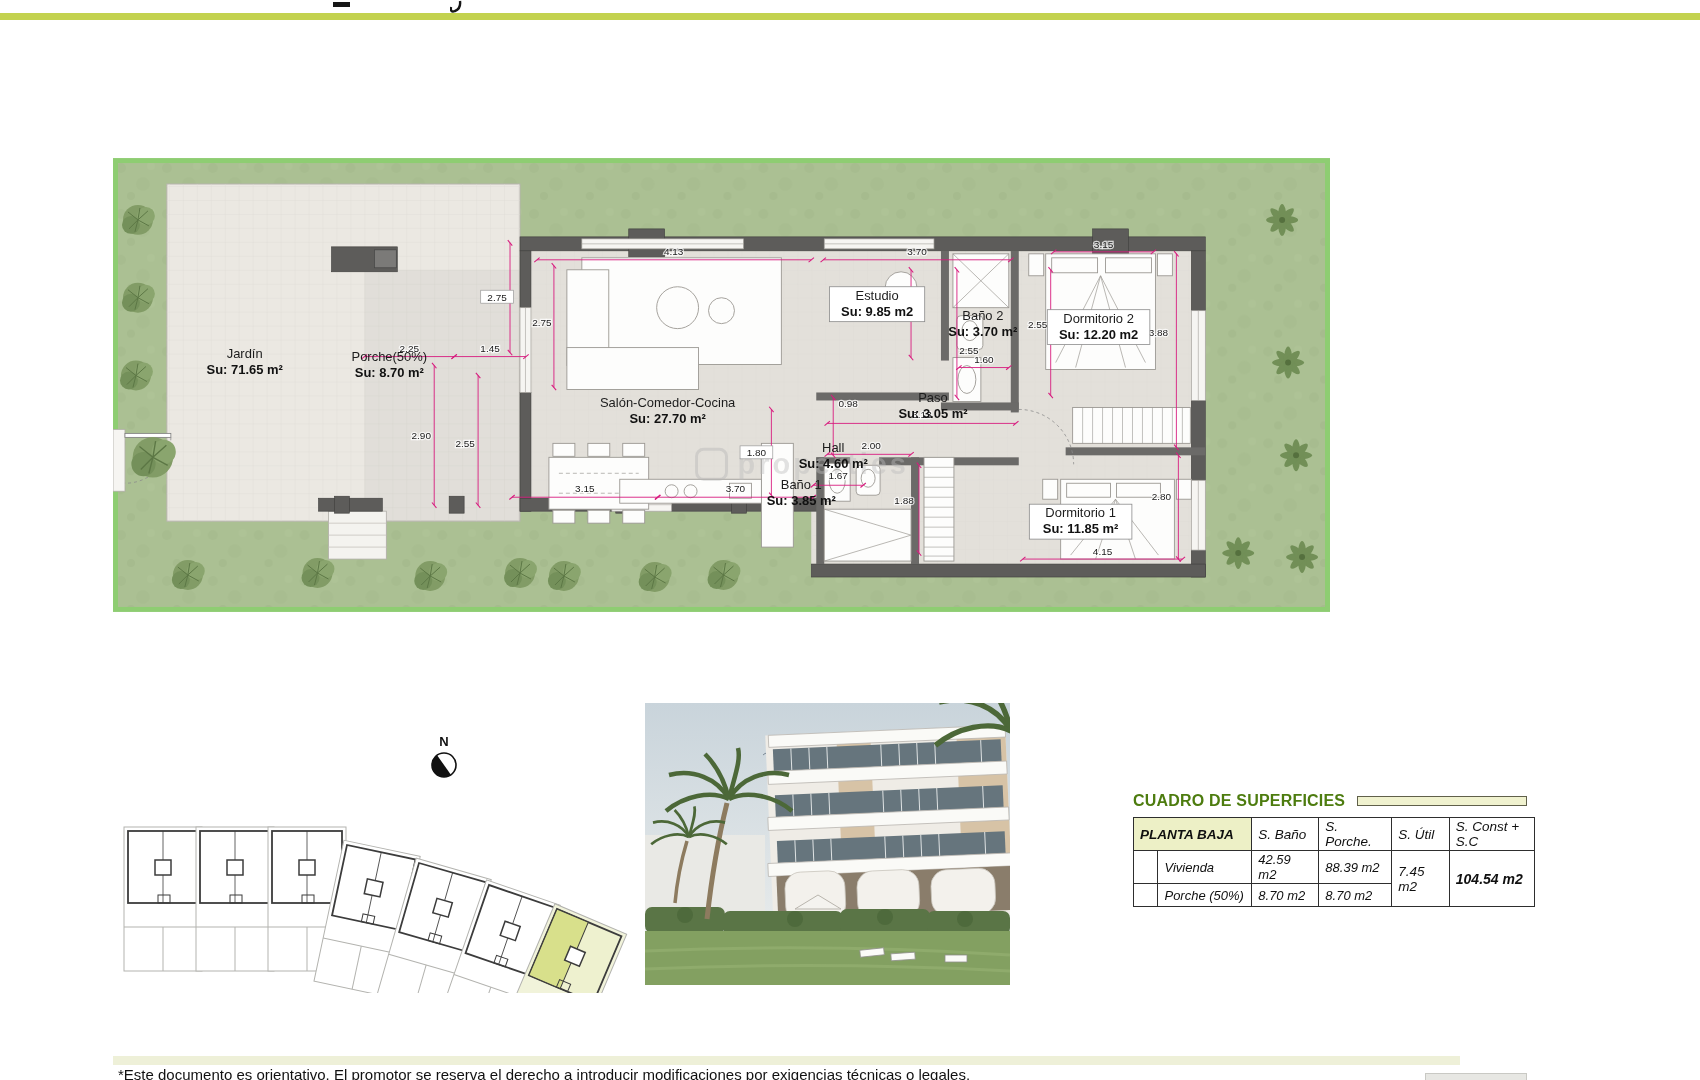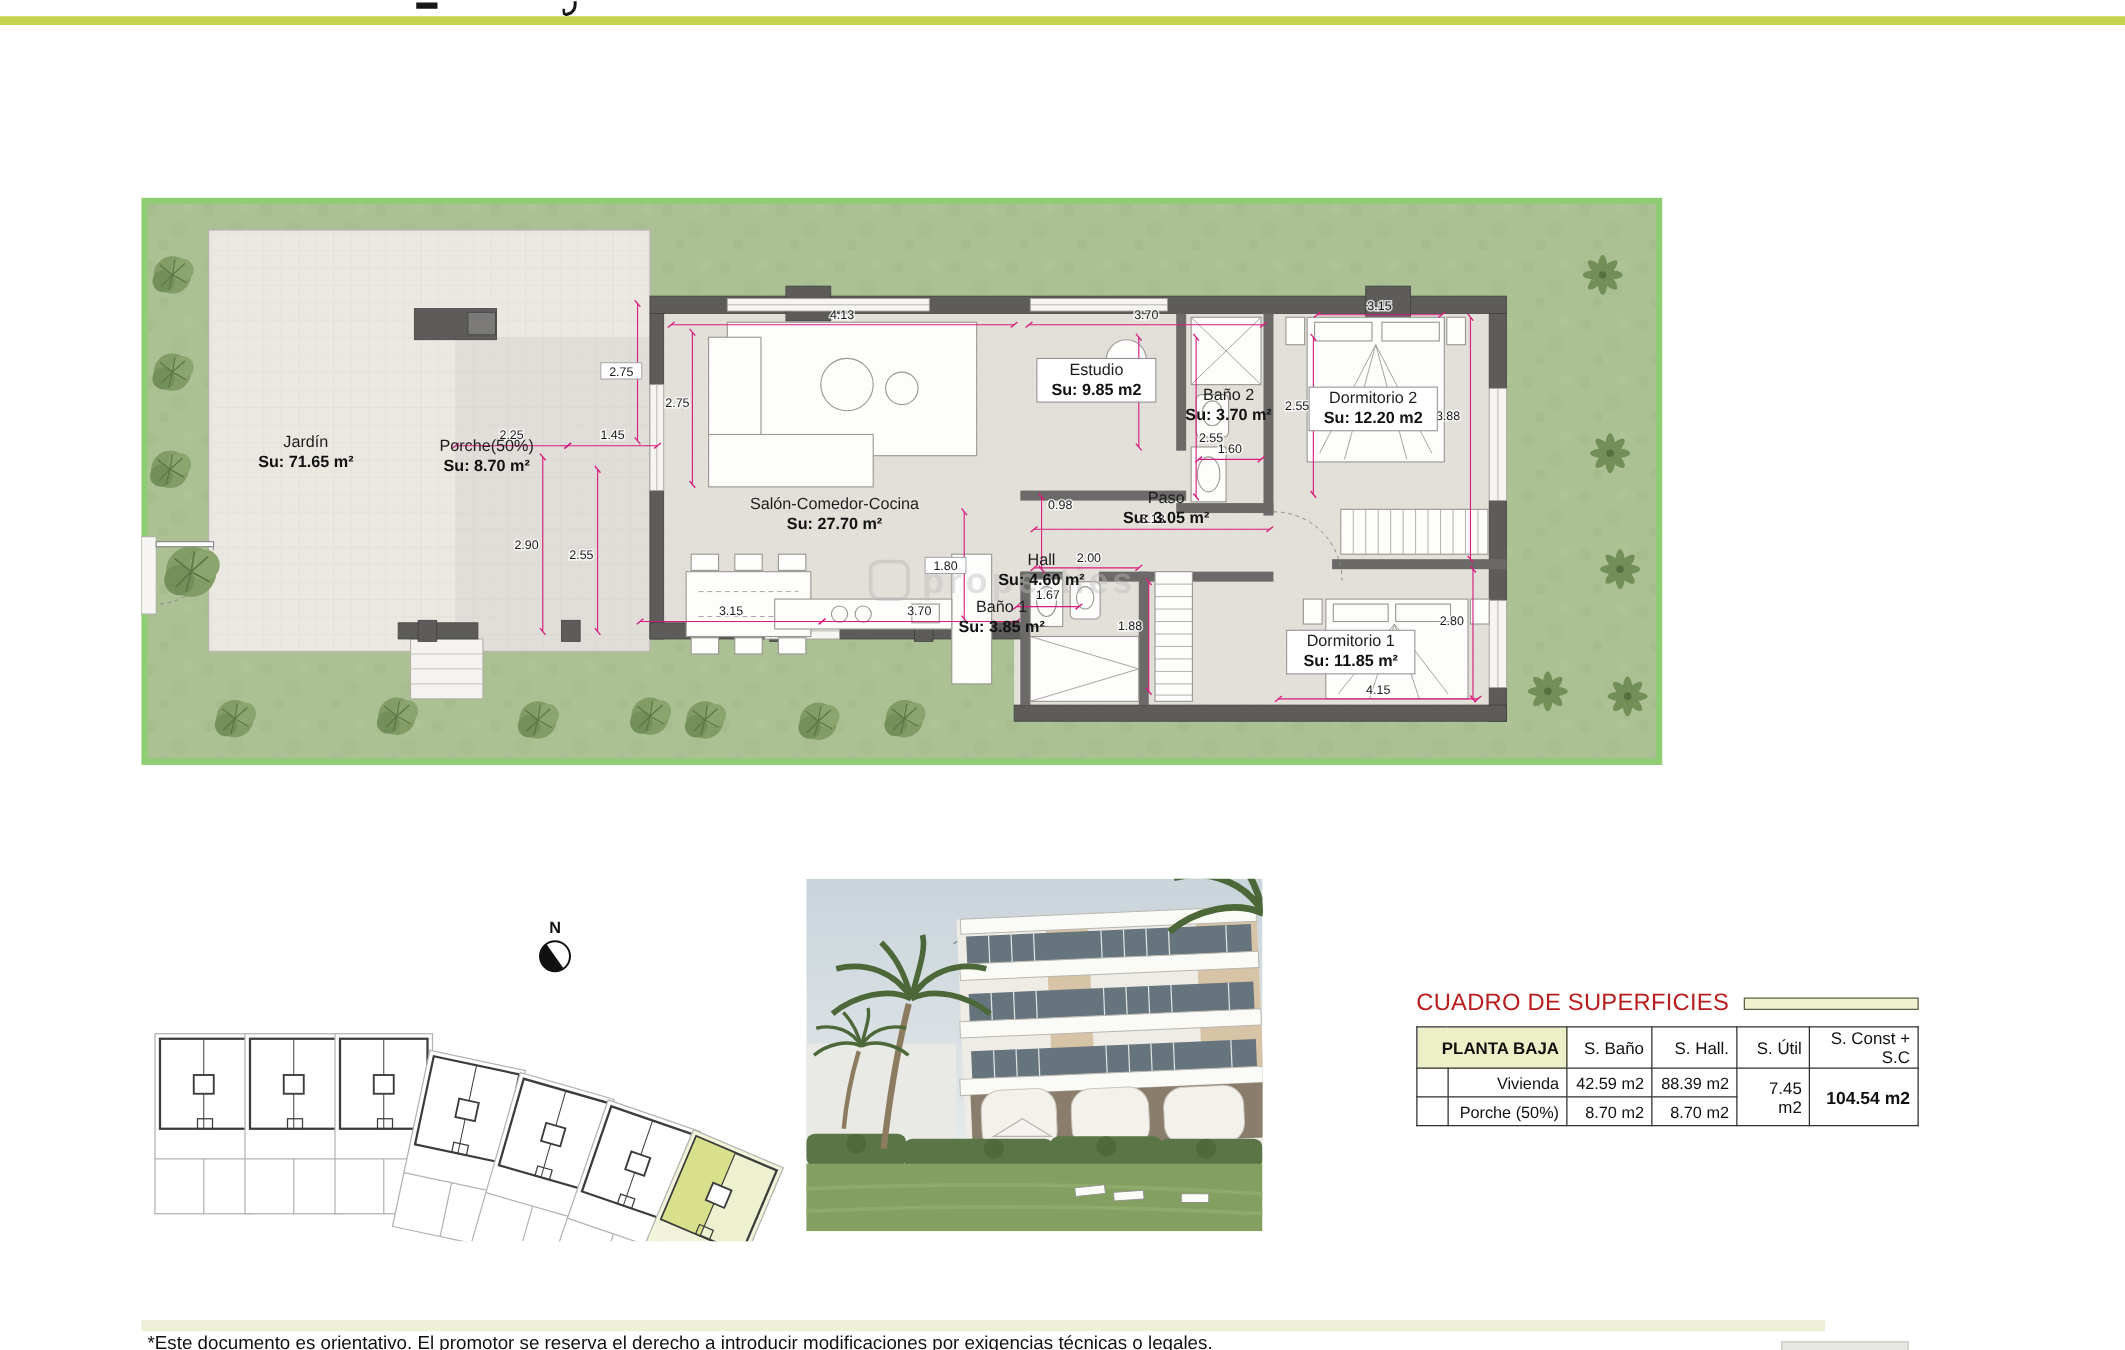--- a/index.html
+++ b/index.html
@@ -6,24 +6,24 @@
   .page{position:relative;width:1700px;height:1080px;background:#ffffff;
         font-family:"Liberation Sans",sans-serif;overflow:hidden;}
   .accent-line{position:absolute;left:0;top:13px;width:1700px;height:7px;background:#c3d24f;}
   .logo-dash{position:absolute;left:333px;top:2px;width:17px;height:5px;background:#161616;}
   .logo-jhook{position:absolute;left:450px;top:0px;}
   .floor-plan{position:absolute;left:113px;top:158px;width:1217px;height:454px;}
   .site-plan{position:absolute;left:95px;top:733px;width:560px;height:260px;}
   .photo{position:absolute;left:645px;top:703px;width:365px;height:282px;}
   .surfaces{position:absolute;left:1133px;top:792px;width:402px;}
   .surf-title-row{display:flex;align-items:center;gap:12px;}
-  .surf-title{font-weight:normal;font-size:19px;color:#b91c1c;letter-spacing:0.2px;white-space:nowrap;}
+  .surf-title{font-weight:bold;font-size:16px;color:#4d7c0f;letter-spacing:0.2px;white-space:nowrap;}
   .surf-bar{width:168px;height:8px;background:#f0f2cf;border:1px solid #60604a;}
   table.surf{border-collapse:collapse;margin-top:7px;background:#fff;}
-  .surf th,.surf td{border:1px solid #2e2e2e;font-size:13px;padding:1px 6px;text-align:right;color:#101010;height:20px;}
+  .surf th,.surf td{border:1px solid #2e2e2e;font-size:13px;padding:1px 6px;text-align:left;color:#101010;height:20px;font-style:italic;}
   .surf th{font-weight:normal;font-size:13.5px;}
   .surf th.pb{background:#edf0c6;font-weight:bold;width:128px;}
   .surf td.stub{width:20px;}
   .surf td.rowlab{width:104px;}
   .surf td.vcol{width:70px;}
   .surf td.comun{width:58px;font-size:13.5px;}
   .surf td.total-cell{font-weight:bold;font-size:14px;width:94px;}
   .disclaimer-bar{position:absolute;left:113px;top:1056px;width:1347px;height:9px;background:#eef0d8;}
   .disclaimer{position:absolute;left:118px;top:1066px;font-size:15px;color:#111;white-space:nowrap;}
   .bottom-right-box{position:absolute;left:1425px;top:1073px;width:100px;height:7px;background:#e7e7e3;border:1px solid #c9c9c4;}
@@ -456,21 +456,21 @@
   <div class="surfaces">
     <div class="surf-title-row">
       <span class="surf-title">CUADRO DE SUPERFICIES</span>
       <span class="surf-bar"></span>
     </div>
     <table class="surf">
       <tbody>
           <tr>
         <th colspan="2" class="pb">PLANTA BAJA</th>
         <th>S. Baño</th>
-        <th>S. Hall.</th>
+        <th>S. Porche.</th>
         <th>S. Útil</th>
         <th>S. Const + S.C</th>
       </tr>
       <tr>
         <td class="stub"></td>
         <td class="rowlab">Vivienda</td>
         <td class="vcol">42.59 m2</td>
         <td class="vcol">88.39 m2</td>
         <td rowspan="2" class="comun">7.45 m2</td>
         <td rowspan="2" class="total-cell">104.54 m2</td>

